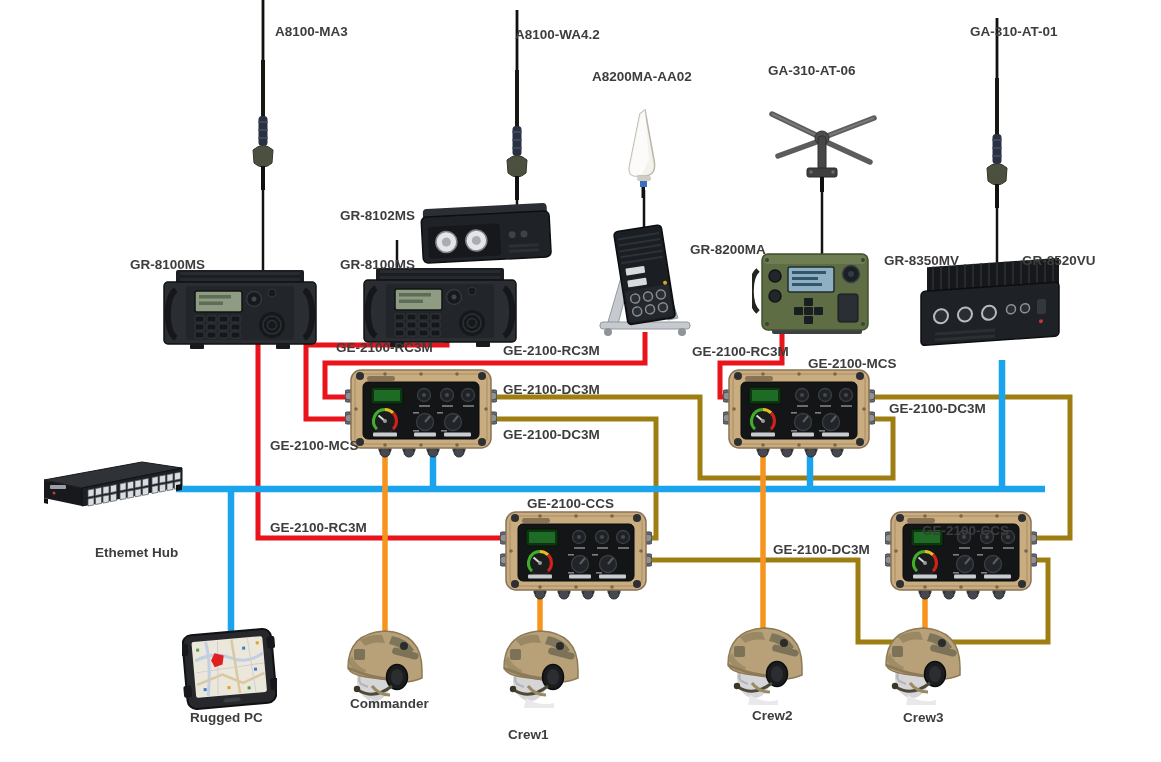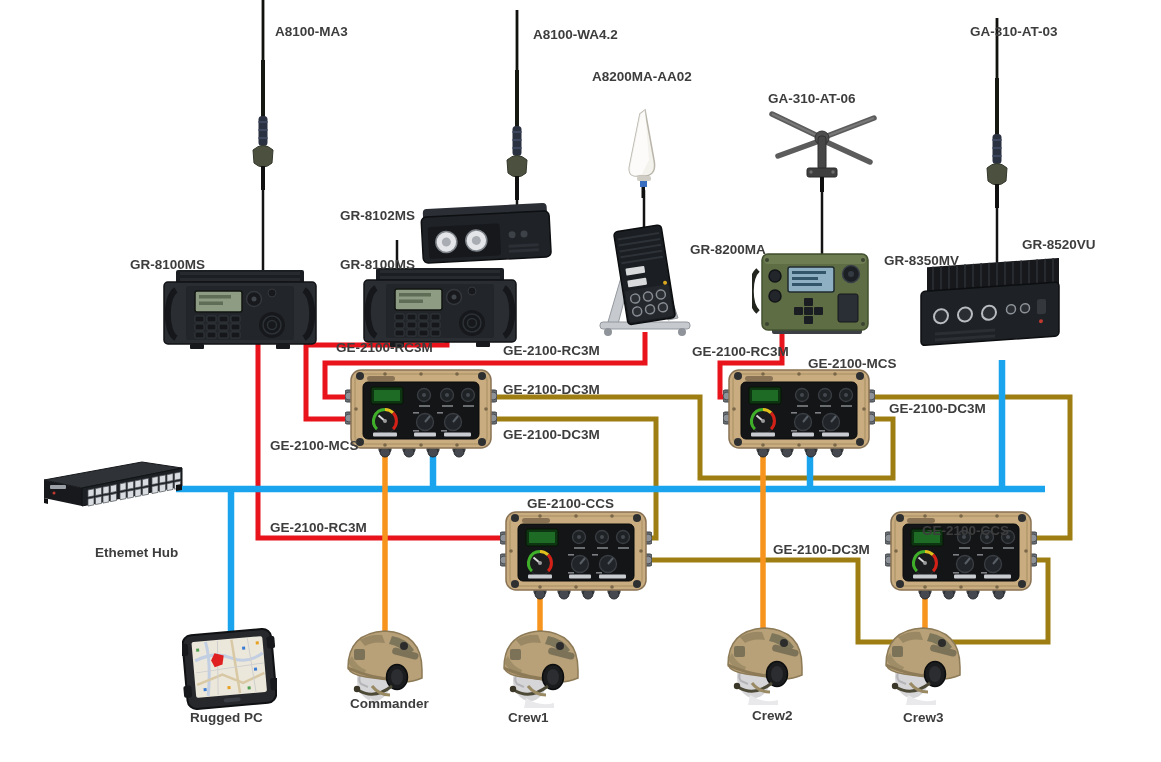--- a/index.html
+++ b/index.html
@@ -438,47 +438,47 @@
   <use href="#sym-hub" x="38" y="458" width="148" height="62"></use>
   <use href="#sym-pc" x="182" y="626" width="95" height="88"></use>
 
   <use href="#sym-helmet" x="340" y="622" width="90" height="86"></use>
   <use href="#sym-helmet" x="496" y="622" width="90" height="86"></use>
   <use href="#sym-helmet" x="720" y="619" width="90" height="86"></use>
   <use href="#sym-helmet" x="878" y="619" width="90" height="86"></use>
 </svg>
 
 <div class="lbl" style="left:275px;top:25px">A8100-MA3</div>
-<div class="lbl" style="left:533px;top:28px">A8100-WA4.2</div>
+<div class="lbl" style="left:515px;top:28px">A8100-WA4.2</div>
 <div class="lbl" style="left:592px;top:70px">A8200MA-AA02</div>
-<div class="lbl" style="left:768px;top:92px">GA-310-AT-06</div>
-<div class="lbl" style="left:970px;top:25px">GA-310-AT-03</div>
+<div class="lbl" style="left:768px;top:64px">GA-310-AT-06</div>
+<div class="lbl" style="left:970px;top:25px">GA-310-AT-01</div>
 
 <div class="lbl" style="left:340px;top:209px">GR-8102MS</div>
 <div class="lbl" style="left:130px;top:258px">GR-8100MS</div>
 <div class="lbl" style="left:340px;top:258px">GR-8100MS</div>
 <div class="lbl" style="left:690px;top:243px">GR-8200MA</div>
 <div class="lbl" style="left:884px;top:254px">GR-8350MV</div>
-<div class="lbl" style="left:1022px;top:238px">GR-8520VU</div>
+<div class="lbl" style="left:1022px;top:254px">GR-8520VU</div>
 
 <div class="lbl" style="left:336px;top:341px">GE-2100-RC3M</div>
 <div class="lbl" style="left:503px;top:344px">GE-2100-RC3M</div>
 <div class="lbl" style="left:692px;top:345px">GE-2100-RC3M</div>
 <div class="lbl" style="left:270px;top:521px">GE-2100-RC3M</div>
 
 <div class="lbl" style="left:503px;top:383px">GE-2100-DC3M</div>
 <div class="lbl" style="left:889px;top:402px">GE-2100-DC3M</div>
 <div class="lbl" style="left:503px;top:428px">GE-2100-DC3M</div>
 <div class="lbl" style="left:773px;top:543px">GE-2100-DC3M</div>
 
 <div class="lbl" style="left:270px;top:439px">GE-2100-MCS</div>
 <div class="lbl" style="left:808px;top:357px">GE-2100-MCS</div>
 <div class="lbl" style="left:527px;top:497px">GE-2100-CCS</div>
 <div class="lbl" style="left:922px;top:524px">GE-2100-CCS</div>
 
 <div class="lbl" style="left:95px;top:546px">Ethemet Hub</div>
 <div class="lbl" style="left:190px;top:711px">Rugged PC</div>
 <div class="lbl" style="left:350px;top:697px">Commander</div>
-<div class="lbl" style="left:508px;top:711px">Crew1</div>
+<div class="lbl" style="left:508px;top:728px">Crew1</div>
 <div class="lbl" style="left:752px;top:709px">Crew2</div>
 <div class="lbl" style="left:903px;top:711px">Crew3</div>
 
 </div>
 
 </body></html>

